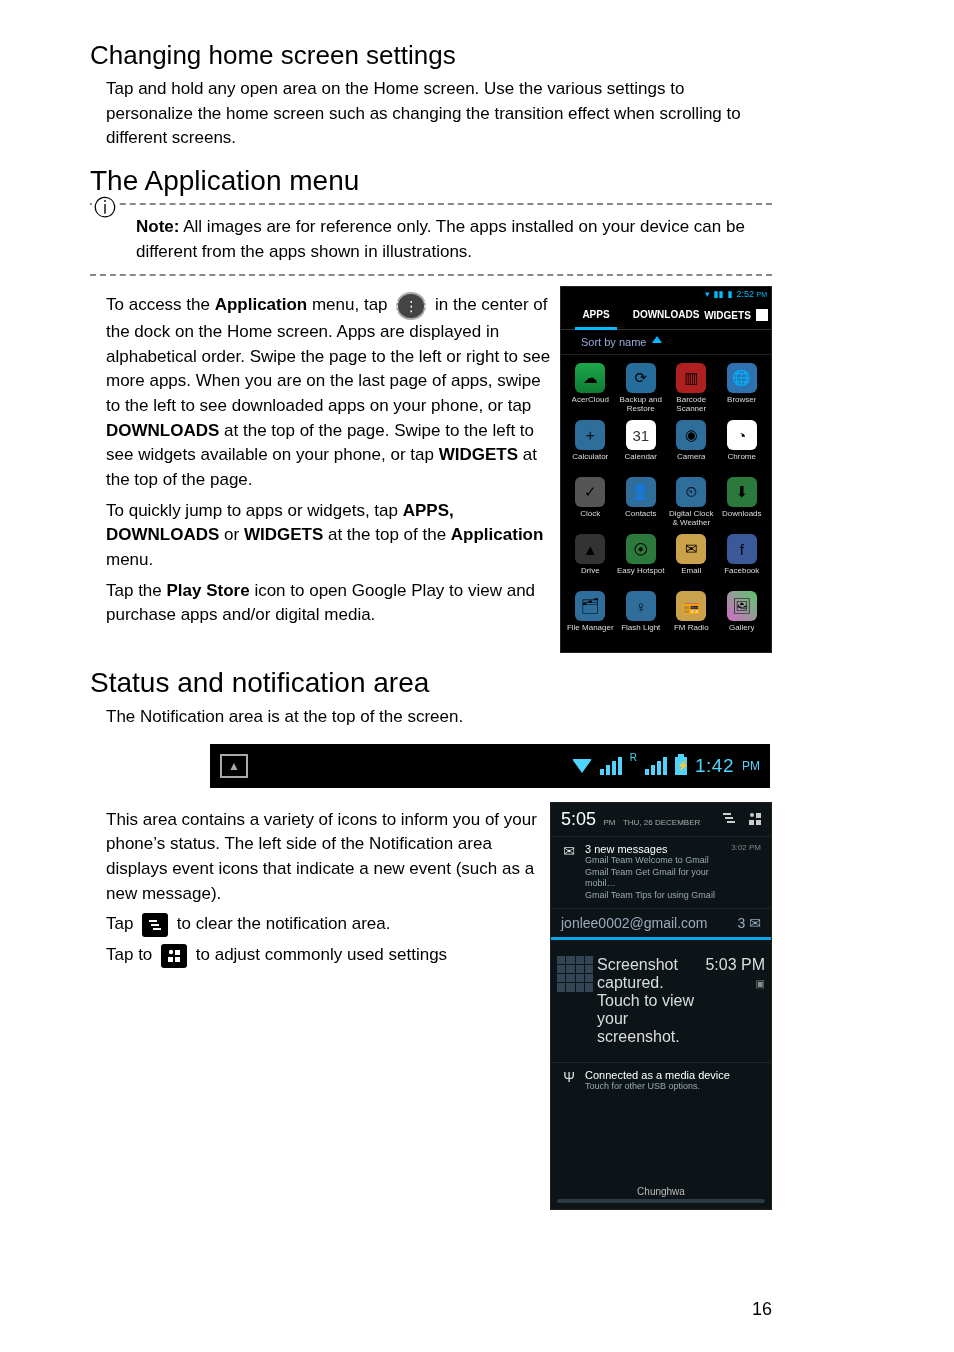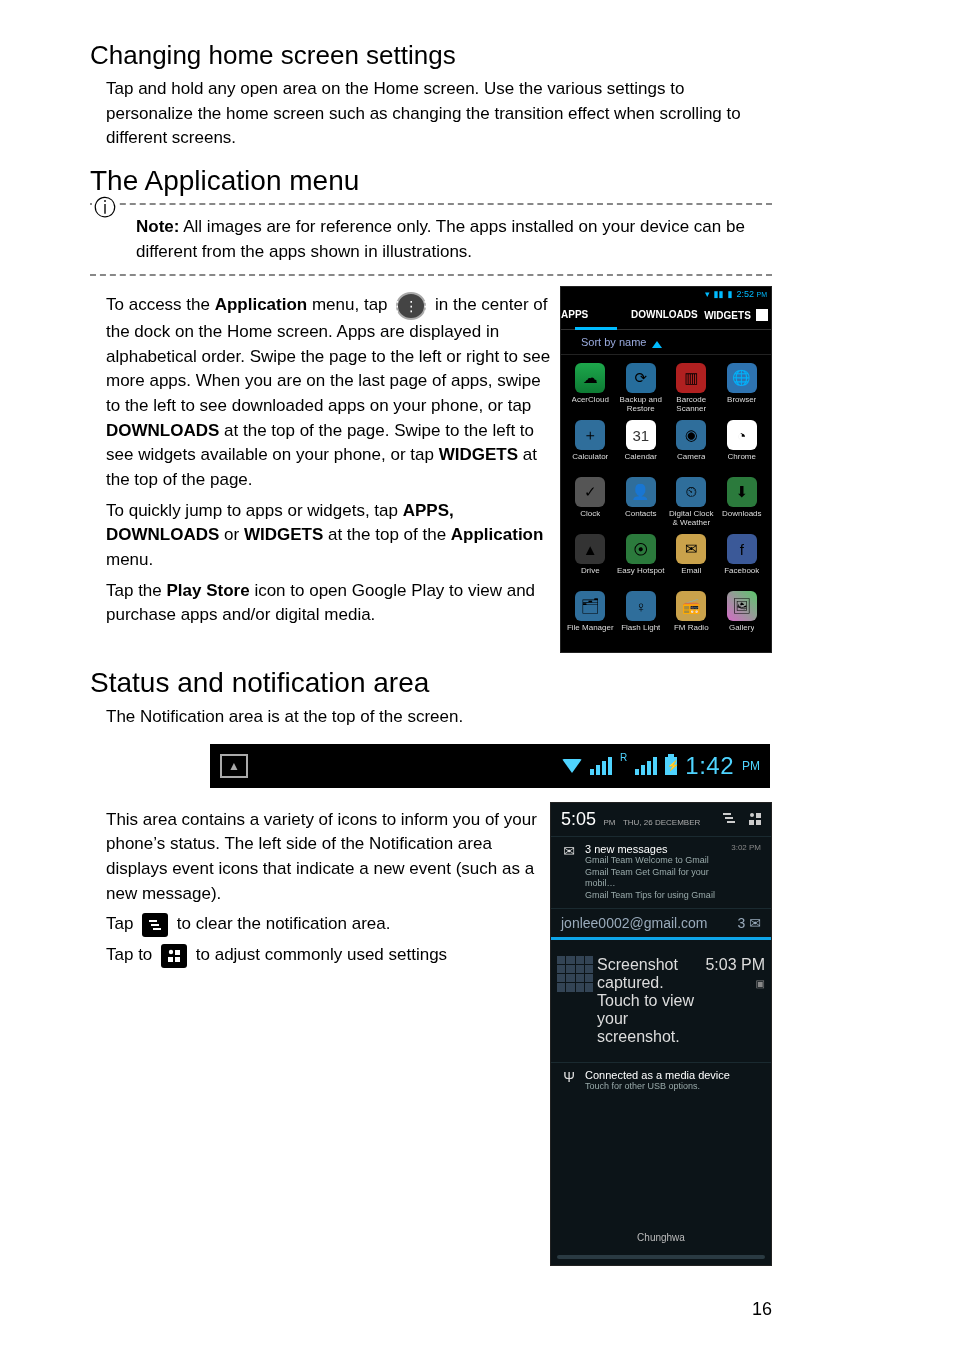--- a/index.html
+++ b/index.html
@@ -75,31 +75,32 @@
   }
   .ps-tabs {
     display: flex;
     color: #fff;
     font-size: 10px;
     font-weight: 700;
     border-bottom: 1px solid #333;
   }
   .ps-tab {
     flex: 1;
+    text-align: center;
     padding: 8px 0;
     position: relative;
   }
   .ps-tab.active::after {
     content: "";
     position: absolute;
     left: 20%; right: 20%; bottom: -1px;
     height: 3px; background: #0bf;
   }
   .ps-sort {
-    display:flex; align-items:flex-end; gap:6px;
+    display:flex; align-items:flex-start; gap:6px;
     color: #9ad; font-size: 11px; padding: 6px 12px 6px 20px;
     border-bottom: 1px solid #222;
   }
   .ps-grid {
     display: grid;
     grid-template-columns: repeat(4, 1fr);
     gap: 0;
     padding: 4px 4px 8px 4px;
   }
   .ps-app {
@@ -139,21 +140,21 @@
     justify-content: space-between;
     padding: 0 10px;
     box-sizing: border-box;
   }
   .statusbar-image .sb-left { display:flex; gap:6px; align-items:center;}
   .statusbar-image .sb-right { display:flex; gap:8px; align-items:center; color:#4fd4ff;}
   .sb-box {
     width:24px; height:20px; border:2px solid #aaa; display:flex; align-items:center;justify-content:center;
     color:#aaa; font-size:12px;
   }
-  .sb-time { font-size:24px; color:#4fd4ff; font-weight:400; letter-spacing:0.5px;}
+  .sb-time { font-size:19px; color:#4fd4ff; font-weight:400; letter-spacing:0.5px;}
   .sb-pm { font-size:12px; color:#4fd4ff; }
   .wifi, .bars, .battery { display:inline-block; }
   .wifi {
     width:0;height:0;border-left:10px solid transparent;border-right:10px solid transparent;border-bottom:14px solid #4fd4ff;border-radius:2px;
     transform: rotate(180deg);
   }
   .bars { display:inline-flex; gap:2px; align-items:flex-end;}
   .bars span{ width:4px; background:#4fd4ff; display:block;}
   .bars span:nth-child(1){height:6px;} .bars span:nth-child(2){height:10px;}
   .bars span:nth-child(3){height:14px;} .bars span:nth-child(4){height:18px;}
@@ -181,21 +182,21 @@
     display:flex; gap:8px; padding:6px 10px;
     border-top:1px solid #1a2a30;
     font-size:10px;
     align-items:flex-start;
   }
   .drawer-row .dicon { width:16px; text-align:center; font-size:14px; flex-shrink:0;}
   .drawer-row .dtxt { flex:1; }
   .drawer-row .dtxt .dtitle { color:#fff; font-size:11px;}
   .drawer-row .dtxt .dsub{ color:#9aa; font-size:9px; line-height:1.3;}
   .drawer-row .dtime { font-size:8px; color:#888; }
-  .drawer-carrier { text-align:center; padding:8px 0 12px 0; font-size:10px; color:#bbb;margin-top:46px; }
+  .drawer-carrier { text-align:center; padding:8px 0 2px 0; font-size:10px; color:#bbb; }
   .drawer-account { display:flex; justify-content:space-between; padding:6px 10px; border-top:1px solid #1a2a30; font-size:14px; color:#9ab;}
   .drawer-thumb-row { display:flex; padding:16px 6px; gap:4px; border-top:3px solid #0ea5e9;}
   .drawer-thumbs { width:36px; height:36px; display:grid; grid-template-columns:repeat(4,1fr); grid-template-rows:repeat(4,1fr); gap:1px; flex-shrink:0;}
   .drawer-thumbs span{ background:#345;}
 
   .page-num {
     position: absolute;
     right: 90px;
     bottom: 32px;
     font-size: 18px;

